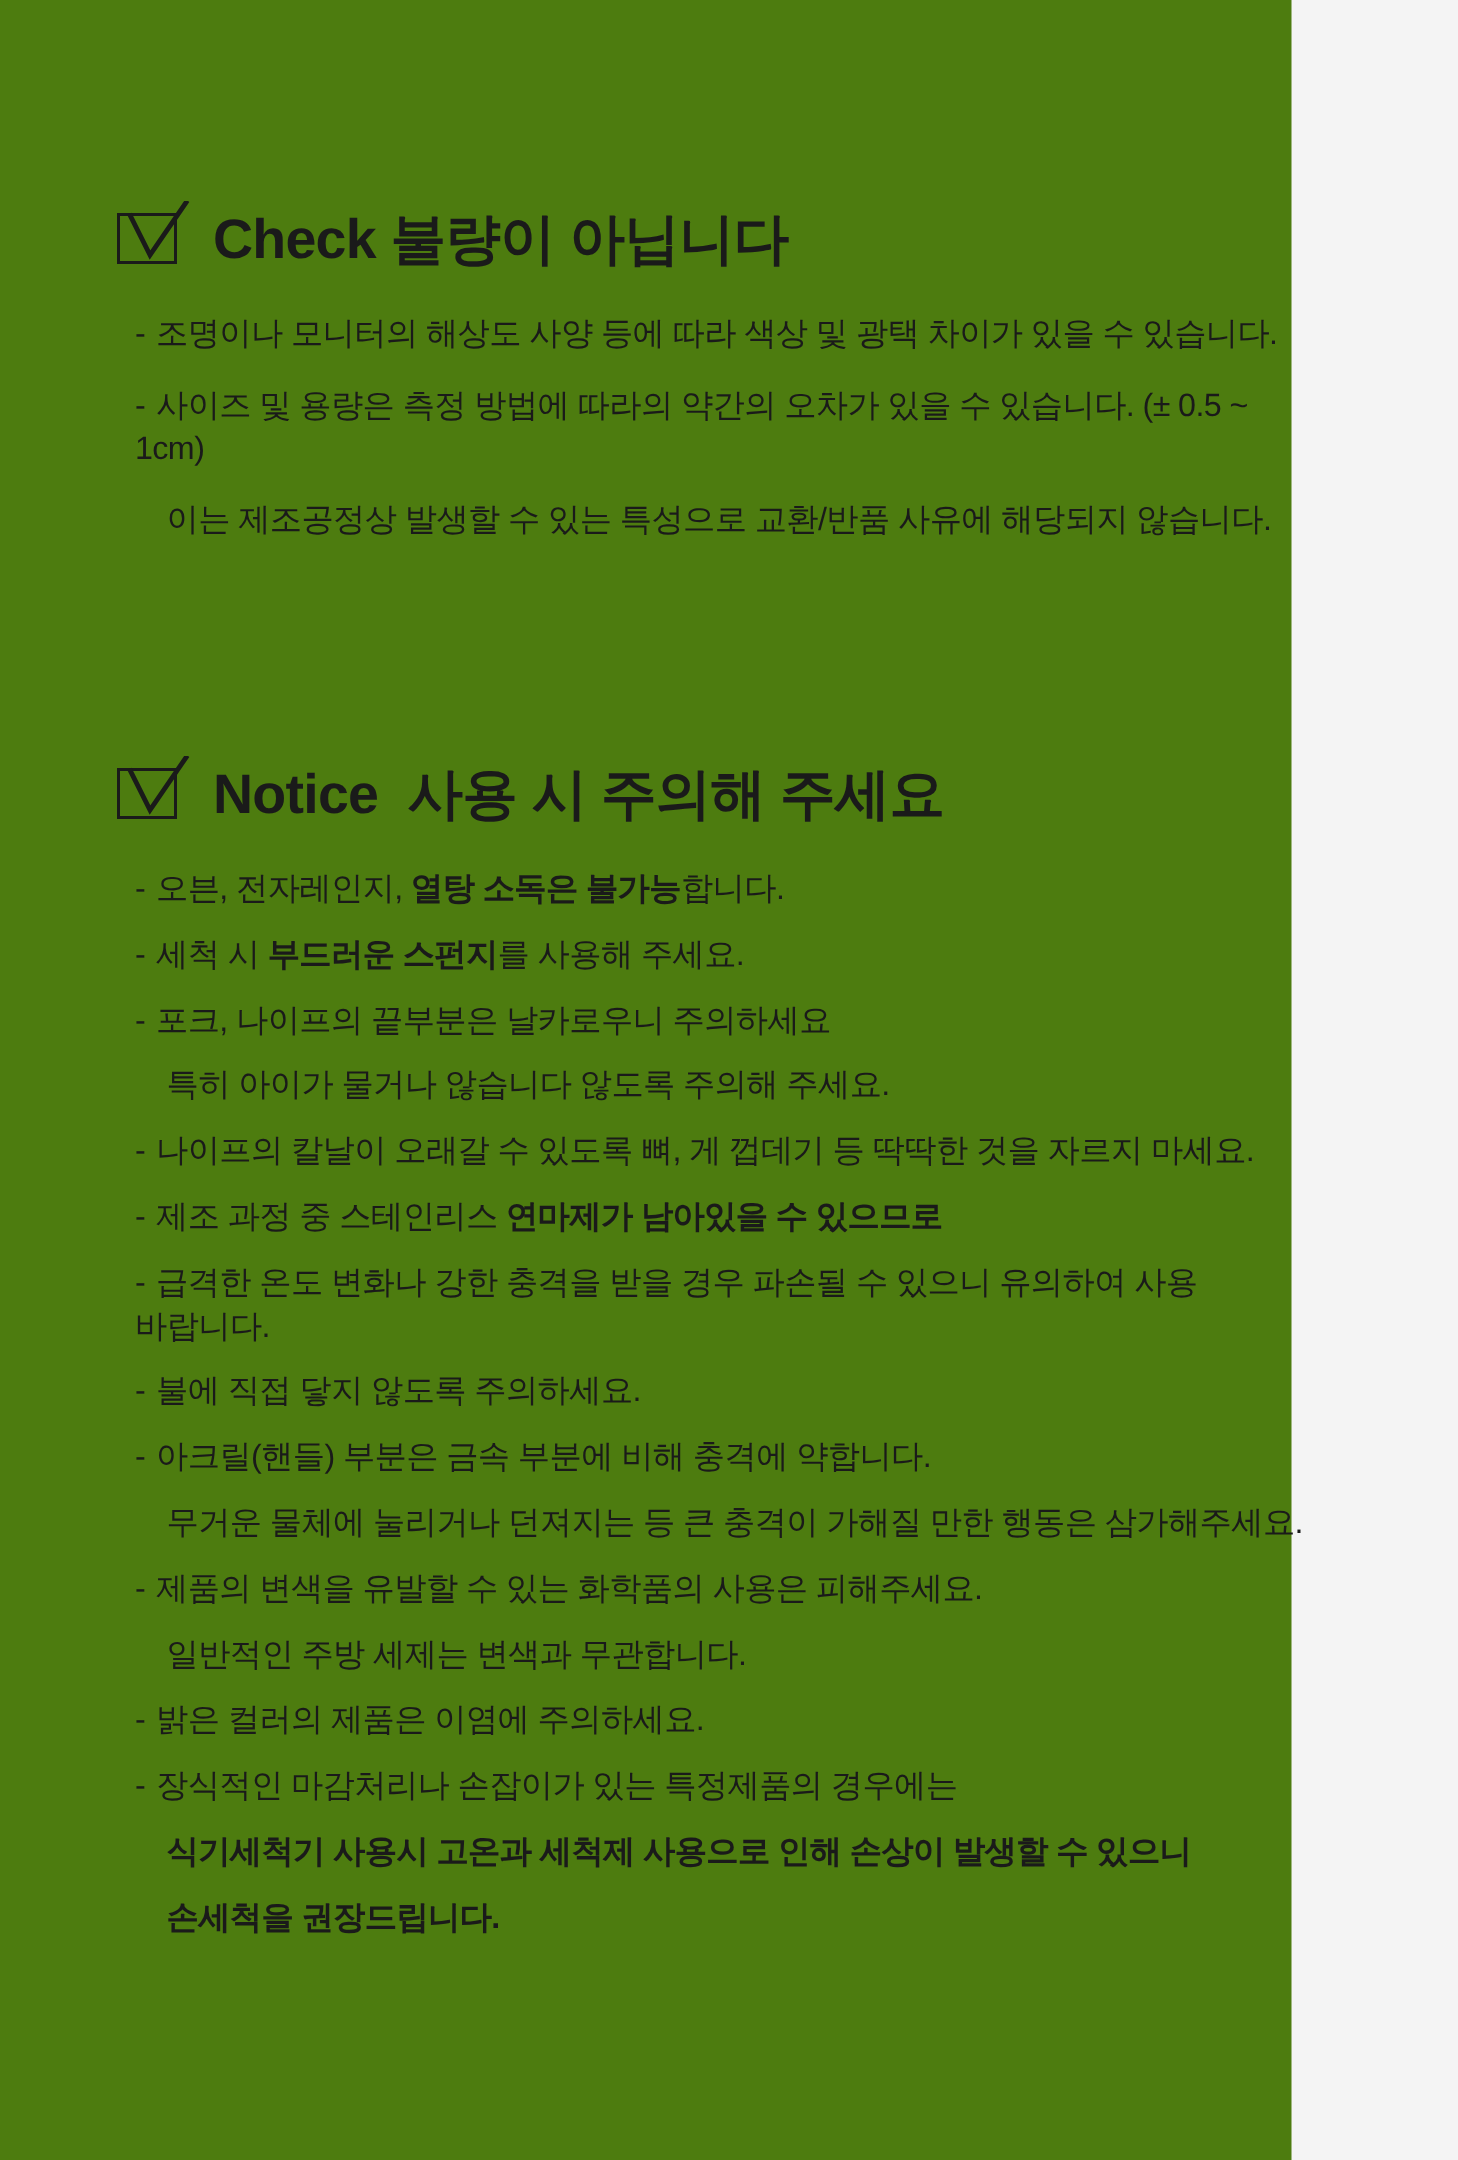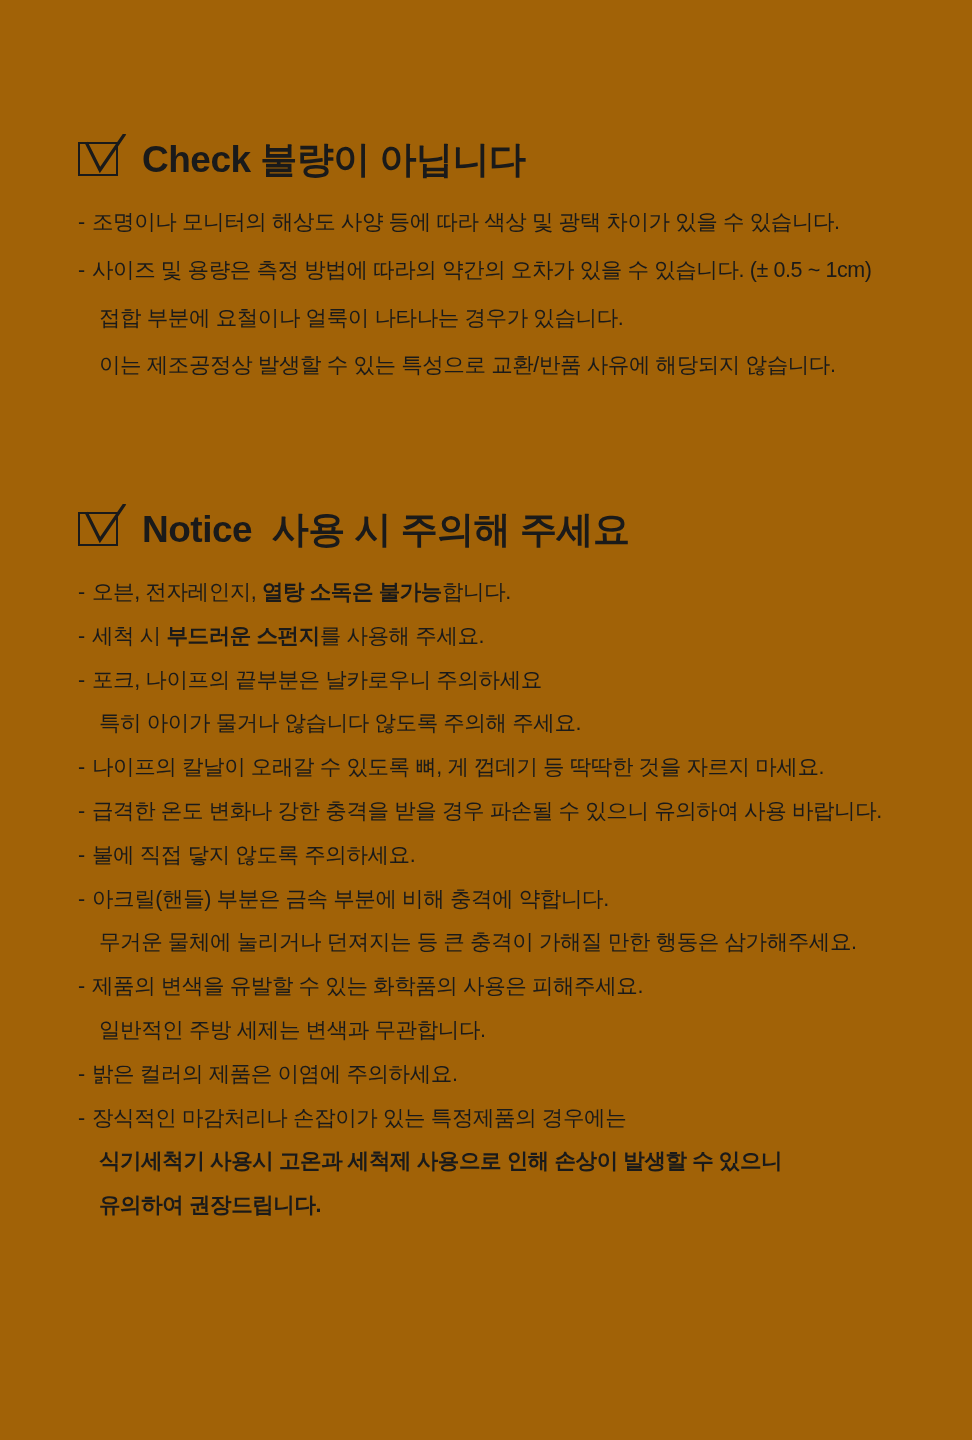--- a/index.html
+++ b/index.html
@@ -9,23 +9,23 @@
   body {
     width: 972px;
     height: 1440px;
     background: #f4f4f4;
     font-family: "Liberation Sans", "DejaVu Sans", sans-serif;
     color: #1a1a1a;
     overflow: hidden;
   }
   .page {
     position: relative;
-    width: 972px;
+    width: 861px;
     height: 1440px;
-    background: #a16207;
+    background: #4d7c0f;
     box-sizing: border-box;
     padding: 0 78px;
   }
 
   
   .section {
     position: absolute;
     left: 78px;
     width: 816px;
   }
@@ -62,21 +62,21 @@
   .section-title {
     font-size: 37px;
     font-weight: bold;
     letter-spacing: -0.5px;
     line-height: 1.1;
     white-space: pre;
   }
 
   
   .lines {
-    margin: 0;
+    margin: 12px;
     padding: 0;
     list-style: none;
   }
   .line {
     font-size: 21.5px;
     line-height: 1.34;
     letter-spacing: -0.4px;
     margin: 0 0 14px 0;
     white-space: pre-wrap;
     word-break: keep-all;
@@ -99,47 +99,47 @@
         <span class="box"></span>
         <svg class="tick" viewBox="0 0 44 44" fill="none" xmlns="http://www.w3.org/2000/svg" aria-hidden="true">
           <path d="M3 10 L16 36 L40 1" stroke="#1a1a1a" stroke-width="3.2" fill="none" stroke-linecap="square"></path>
         </svg>
       </span>
       <span class="section-title">Check 불량이 아닙니다</span>
     </div>
     <ul class="lines">
         <li class="line"><span class="dash">-</span><span>조명이나 모니터의 해상도 사양 등에 따라 색상 및 광택 차이가 있을 수 있습니다.</span></li>
         <li class="line"><span class="dash">-</span><span>사이즈 및 용량은 측정 방법에 따라의 약간의 오차가 있을 수 있습니다. (± 0.5 ~ 1cm)</span></li>
-        <li class="line indent"><span>접합 부분에 요철이나 얼룩이 나타나는 경우가 있습니다.</span></li>
         <li class="line indent"><span>이는 제조공정상 발생할 수 있는 특성으로 교환/반품 사유에 해당되지 않습니다.</span></li>
       </ul>
   </div>
 
   <div class="section" id="section-notice">
     <div class="section-head">
       <span class="check-mark">
         <span class="box"></span>
         <svg class="tick" viewBox="0 0 44 44" fill="none" xmlns="http://www.w3.org/2000/svg" aria-hidden="true">
           <path d="M3 10 L16 36 L40 1" stroke="#1a1a1a" stroke-width="3.2" fill="none" stroke-linecap="square"></path>
         </svg>
       </span>
       <span class="section-title">Notice  사용 시 주의해 주세요</span>
     </div>
     <ul class="lines">
         <li class="line"><span class="dash">-</span><span>오븐, 전자레인지, </span><b>열탕 소독은 불가능</b><span>합니다.</span></li>
         <li class="line"><span class="dash">-</span><span>세척 시 </span><b>부드러운 스펀지</b><span>를 사용해 주세요.</span></li>
         <li class="line"><span class="dash">-</span><span>포크, 나이프의 끝부분은 날카로우니 주의하세요</span></li>
         <li class="line indent"><span>특히 아이가 물거나 않습니다 않도록 주의해 주세요.</span></li>
         <li class="line"><span class="dash">-</span><span>나이프의 칼날이 오래갈 수 있도록 뼈, 게 껍데기 등 딱딱한 것을 자르지 마세요.</span></li>
+        <li class="line"><span class="dash">-</span><span>제조 과정 중 스테인리스 </span><b>연마제가 남아있을 수 있으므로</b></li>
         <li class="line"><span class="dash">-</span><span>급격한 온도 변화나 강한 충격을 받을 경우 파손될 수 있으니 유의하여 사용 바랍니다.</span></li>
         <li class="line"><span class="dash">-</span><span>불에 직접 닿지 않도록 주의하세요.</span></li>
         <li class="line"><span class="dash">-</span><span>아크릴(핸들) 부분은 금속 부분에 비해 충격에 약합니다.</span></li>
         <li class="line indent"><span>무거운 물체에 눌리거나 던져지는 등 큰 충격이 가해질 만한 행동은 삼가해주세요.</span></li>
         <li class="line"><span class="dash">-</span><span>제품의 변색을 유발할 수 있는 화학품의 사용은 피해주세요.</span></li>
         <li class="line indent"><span>일반적인 주방 세제는 변색과 무관합니다.</span></li>
         <li class="line"><span class="dash">-</span><span>밝은 컬러의 제품은 이염에 주의하세요.</span></li>
         <li class="line"><span class="dash">-</span><span>장식적인 마감처리나 손잡이가 있는 특정제품의 경우에는</span></li>
         <li class="line indent"><b>식기세척기 사용시 고온과 세척제 사용으로 인해 손상이 발생할 수 있으니</b></li>
-        <li class="line indent"><b>유의하여 권장드립니다.</b></li>
+        <li class="line indent"><b>손세척을 권장드립니다.</b></li>
       </ul>
   </div>
 
 </div>
 
 </body></html>

